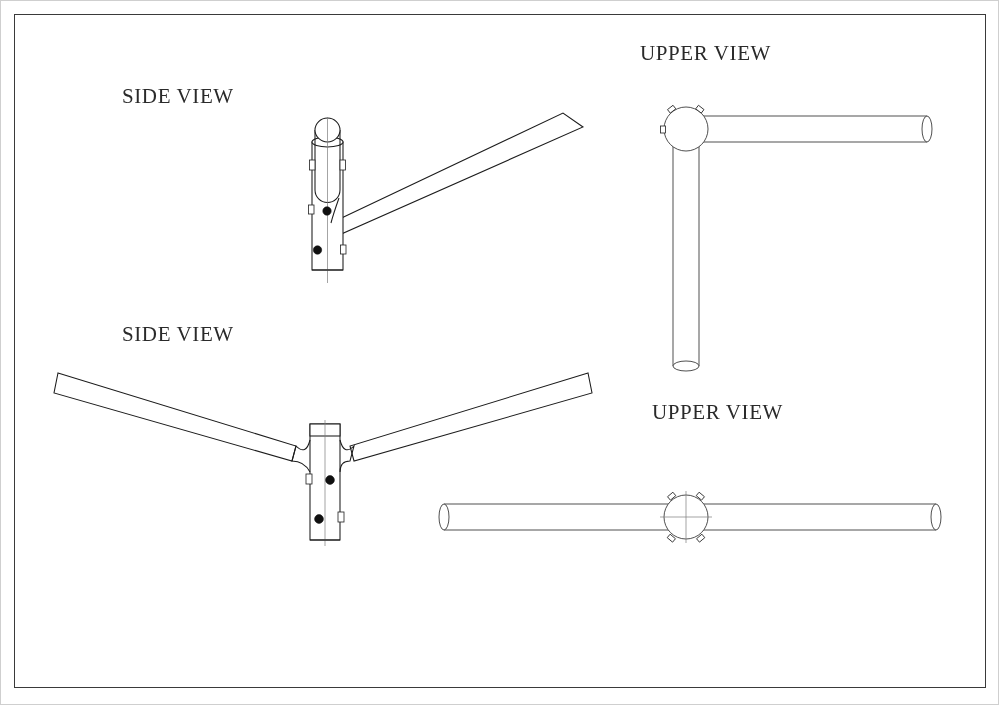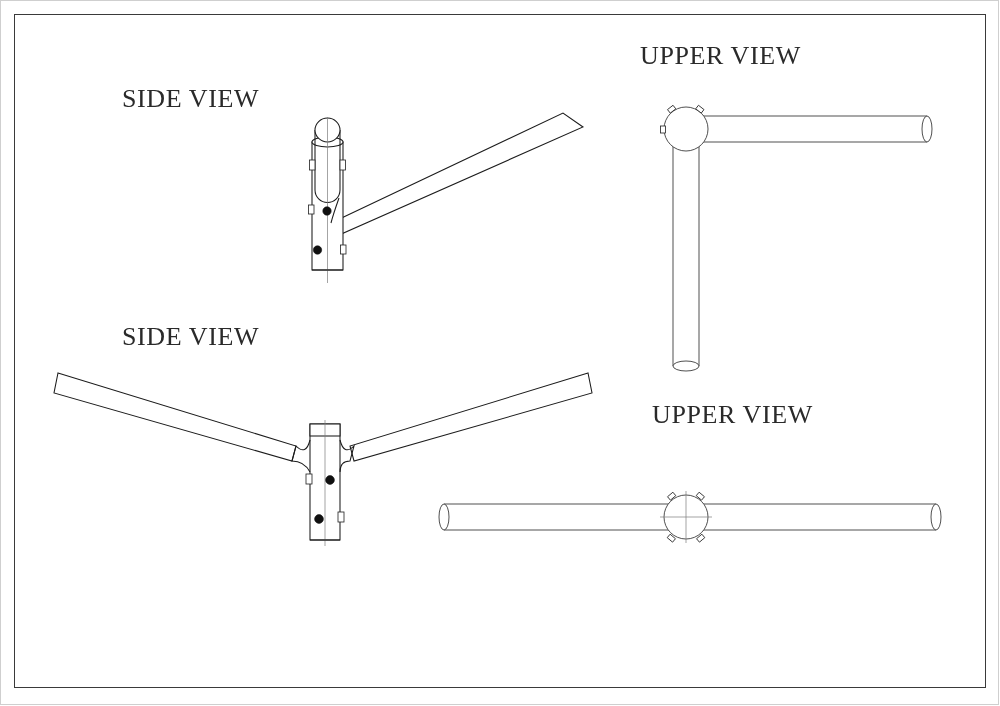--- a/index.html
+++ b/index.html
@@ -35,21 +35,21 @@
     left: 14px; top: 14px;
     width: 972px;
     height: 674px;
     border: 1.6px solid #3a3a3a;
     box-sizing: border-box;
     pointer-events: none;
   }
   .view-label {
     position: absolute;
     font-family: "Liberation Serif", "DejaVu Serif", serif;
-    font-size: 26px;
+    font-size: 21px;
     letter-spacing: 0.6px;
     color: #2a2a2a;
     white-space: nowrap;
     user-select: none;
   }
   #label-side-view-top   { left: 122px; top: 84px;  }
   #label-side-view-bot   { left: 122px; top: 322px; }
   #label-upper-view-top  { left: 640px; top: 41px;  }
   #label-upper-view-bot  { left: 652px; top: 400px; }
 

